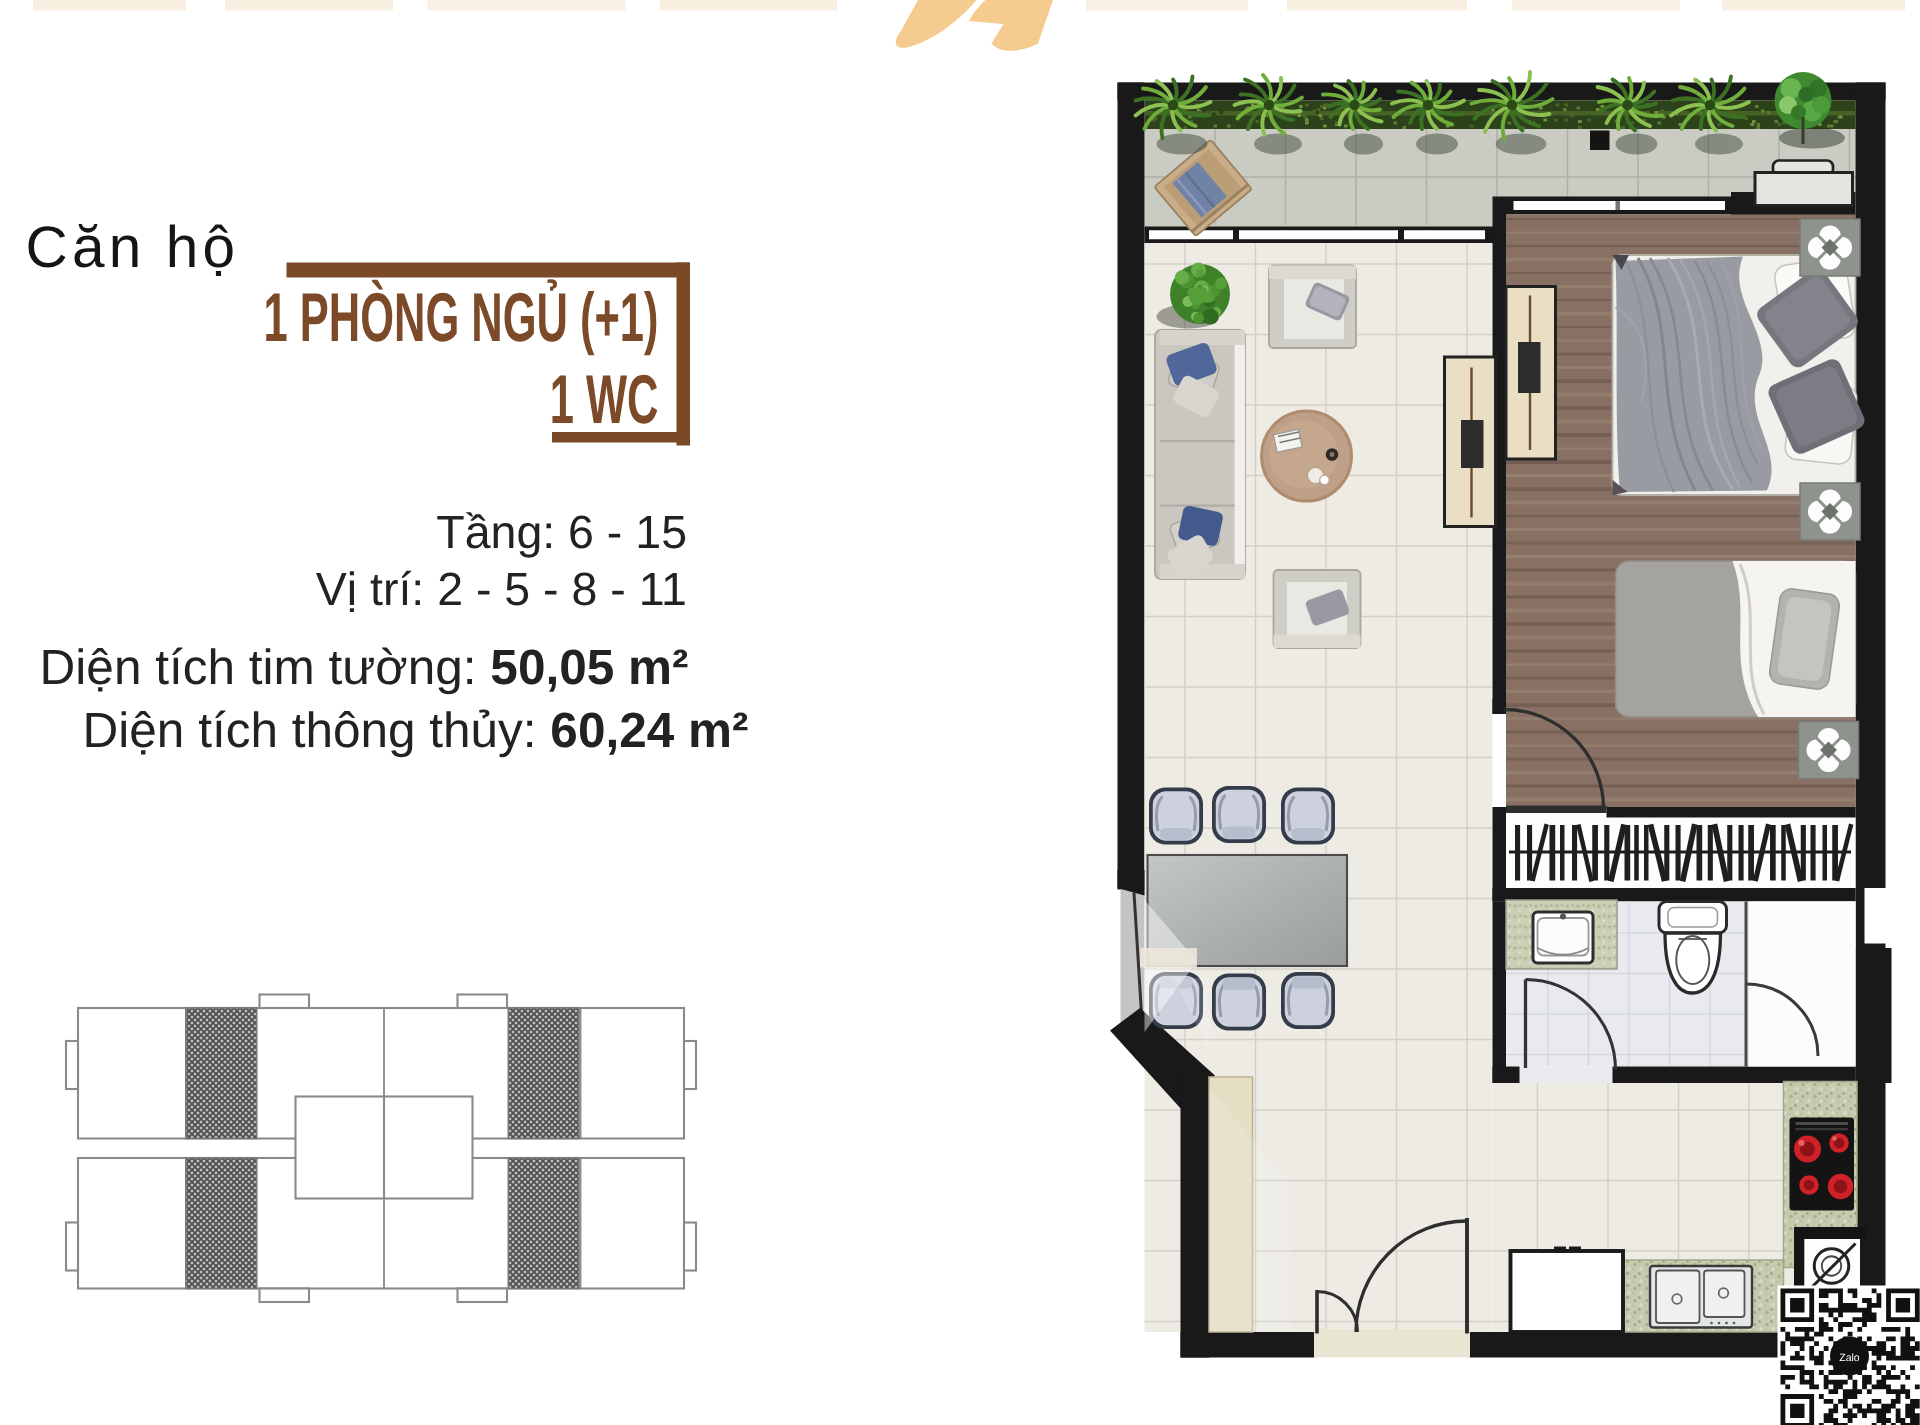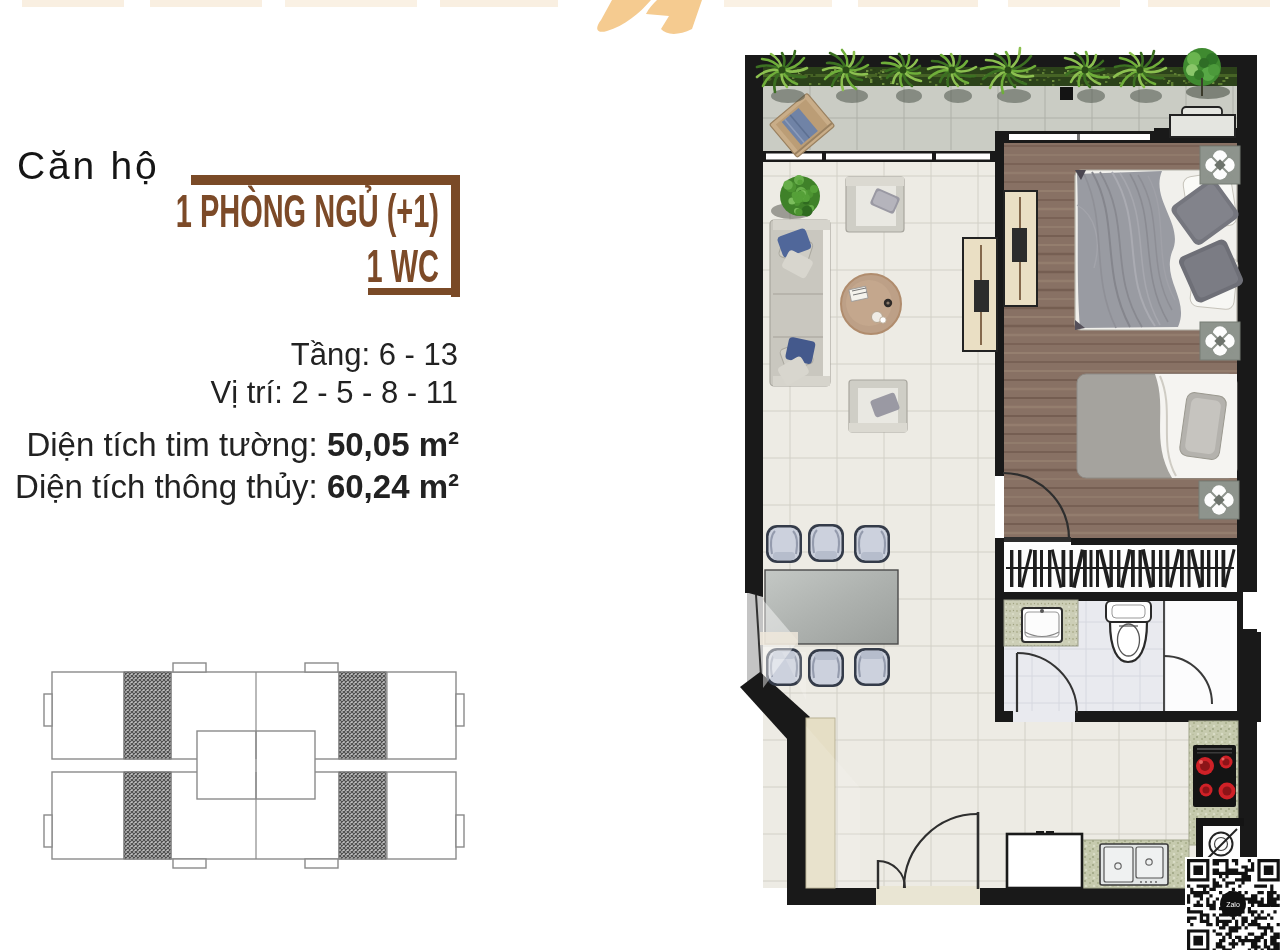--- a/index.html
+++ b/index.html
@@ -25,25 +25,25 @@
 
 <div class="abs" style="left:17px;top:142px;font-size:39px;line-height:48px;font-weight:normal;color:#151515;letter-spacing:2.8px;text-align:right;">Căn hộ</div>
 
 <div class="abs" style="left:191px;top:175px;width:269px;height:10px;background:#7a4a27;"></div>
 <div class="abs" style="left:451px;top:175px;width:9px;height:122px;background:#7a4a27;"></div>
 <div class="abs" style="left:368px;top:288px;width:92px;height:7px;background:#7a4a27;"></div>
 
 <div class="abs brown" style="left:0px;top:188px;width:439px;text-align:right;font-size:46px;line-height:46px;font-weight:bold;transform:scaleX(0.63);transform-origin:right;white-space:nowrap;">1 PHÒNG NGỦ (+1)</div>
 <div class="abs brown" style="left:0px;top:243px;width:439px;text-align:right;font-size:46px;line-height:46px;font-weight:bold;transform:scaleX(0.63);transform-origin:right;">1 WC</div>
 
-<div class="abs" style="left:0px;top:337px;width:458px;text-align:right;font-size:31px;color:#222;">Tầng: 6 - 13</div>
+<div class="abs" style="left:0px;top:337px;width:458px;text-align:right;font-size:31px;color:#222;">Tầng: 6 - 15</div>
 <div class="abs" style="left:0px;top:375px;width:458px;text-align:right;font-size:31px;color:#222;">Vị trí: 2 - 5 - 8 - 11</div>
 
 <div class="abs" style="left:0px;top:426px;width:459px;text-align:right;font-size:33px;color:#222;">Diện tích tim tường: <b>50,05 m²</b></div>
-<div class="abs" style="left:0px;top:468px;width:459px;text-align:right;font-size:33px;color:#222;">Diện tích thông thủy: <b>60,24 m²</b></div>
+<div class="abs" style="left:0px;top:468px;width:459px;text-align:right;font-size:33px;color:#222;padding-left:40px;">Diện tích thông thủy: <b>60,24 m²</b></div>
 
 <svg class="abs" style="left:0;top:0" width="1280" height="950" viewBox="0 0 1280 950">
 <defs>
       <pattern id="xh" width="4" height="4" patternUnits="userSpaceOnUse">
         <rect width="4" height="4" fill="#c2c2c2"></rect>
         <path d="M0,0 L4,4 M4,0 L0,4" stroke="#4f4f4f" stroke-width="1.2"></path>
       </pattern>
     </defs>
 
 <rect x="52" y="672" width="404" height="87" stroke="#8a8a8a" stroke-width="1.4" fill="#fff"></rect>

